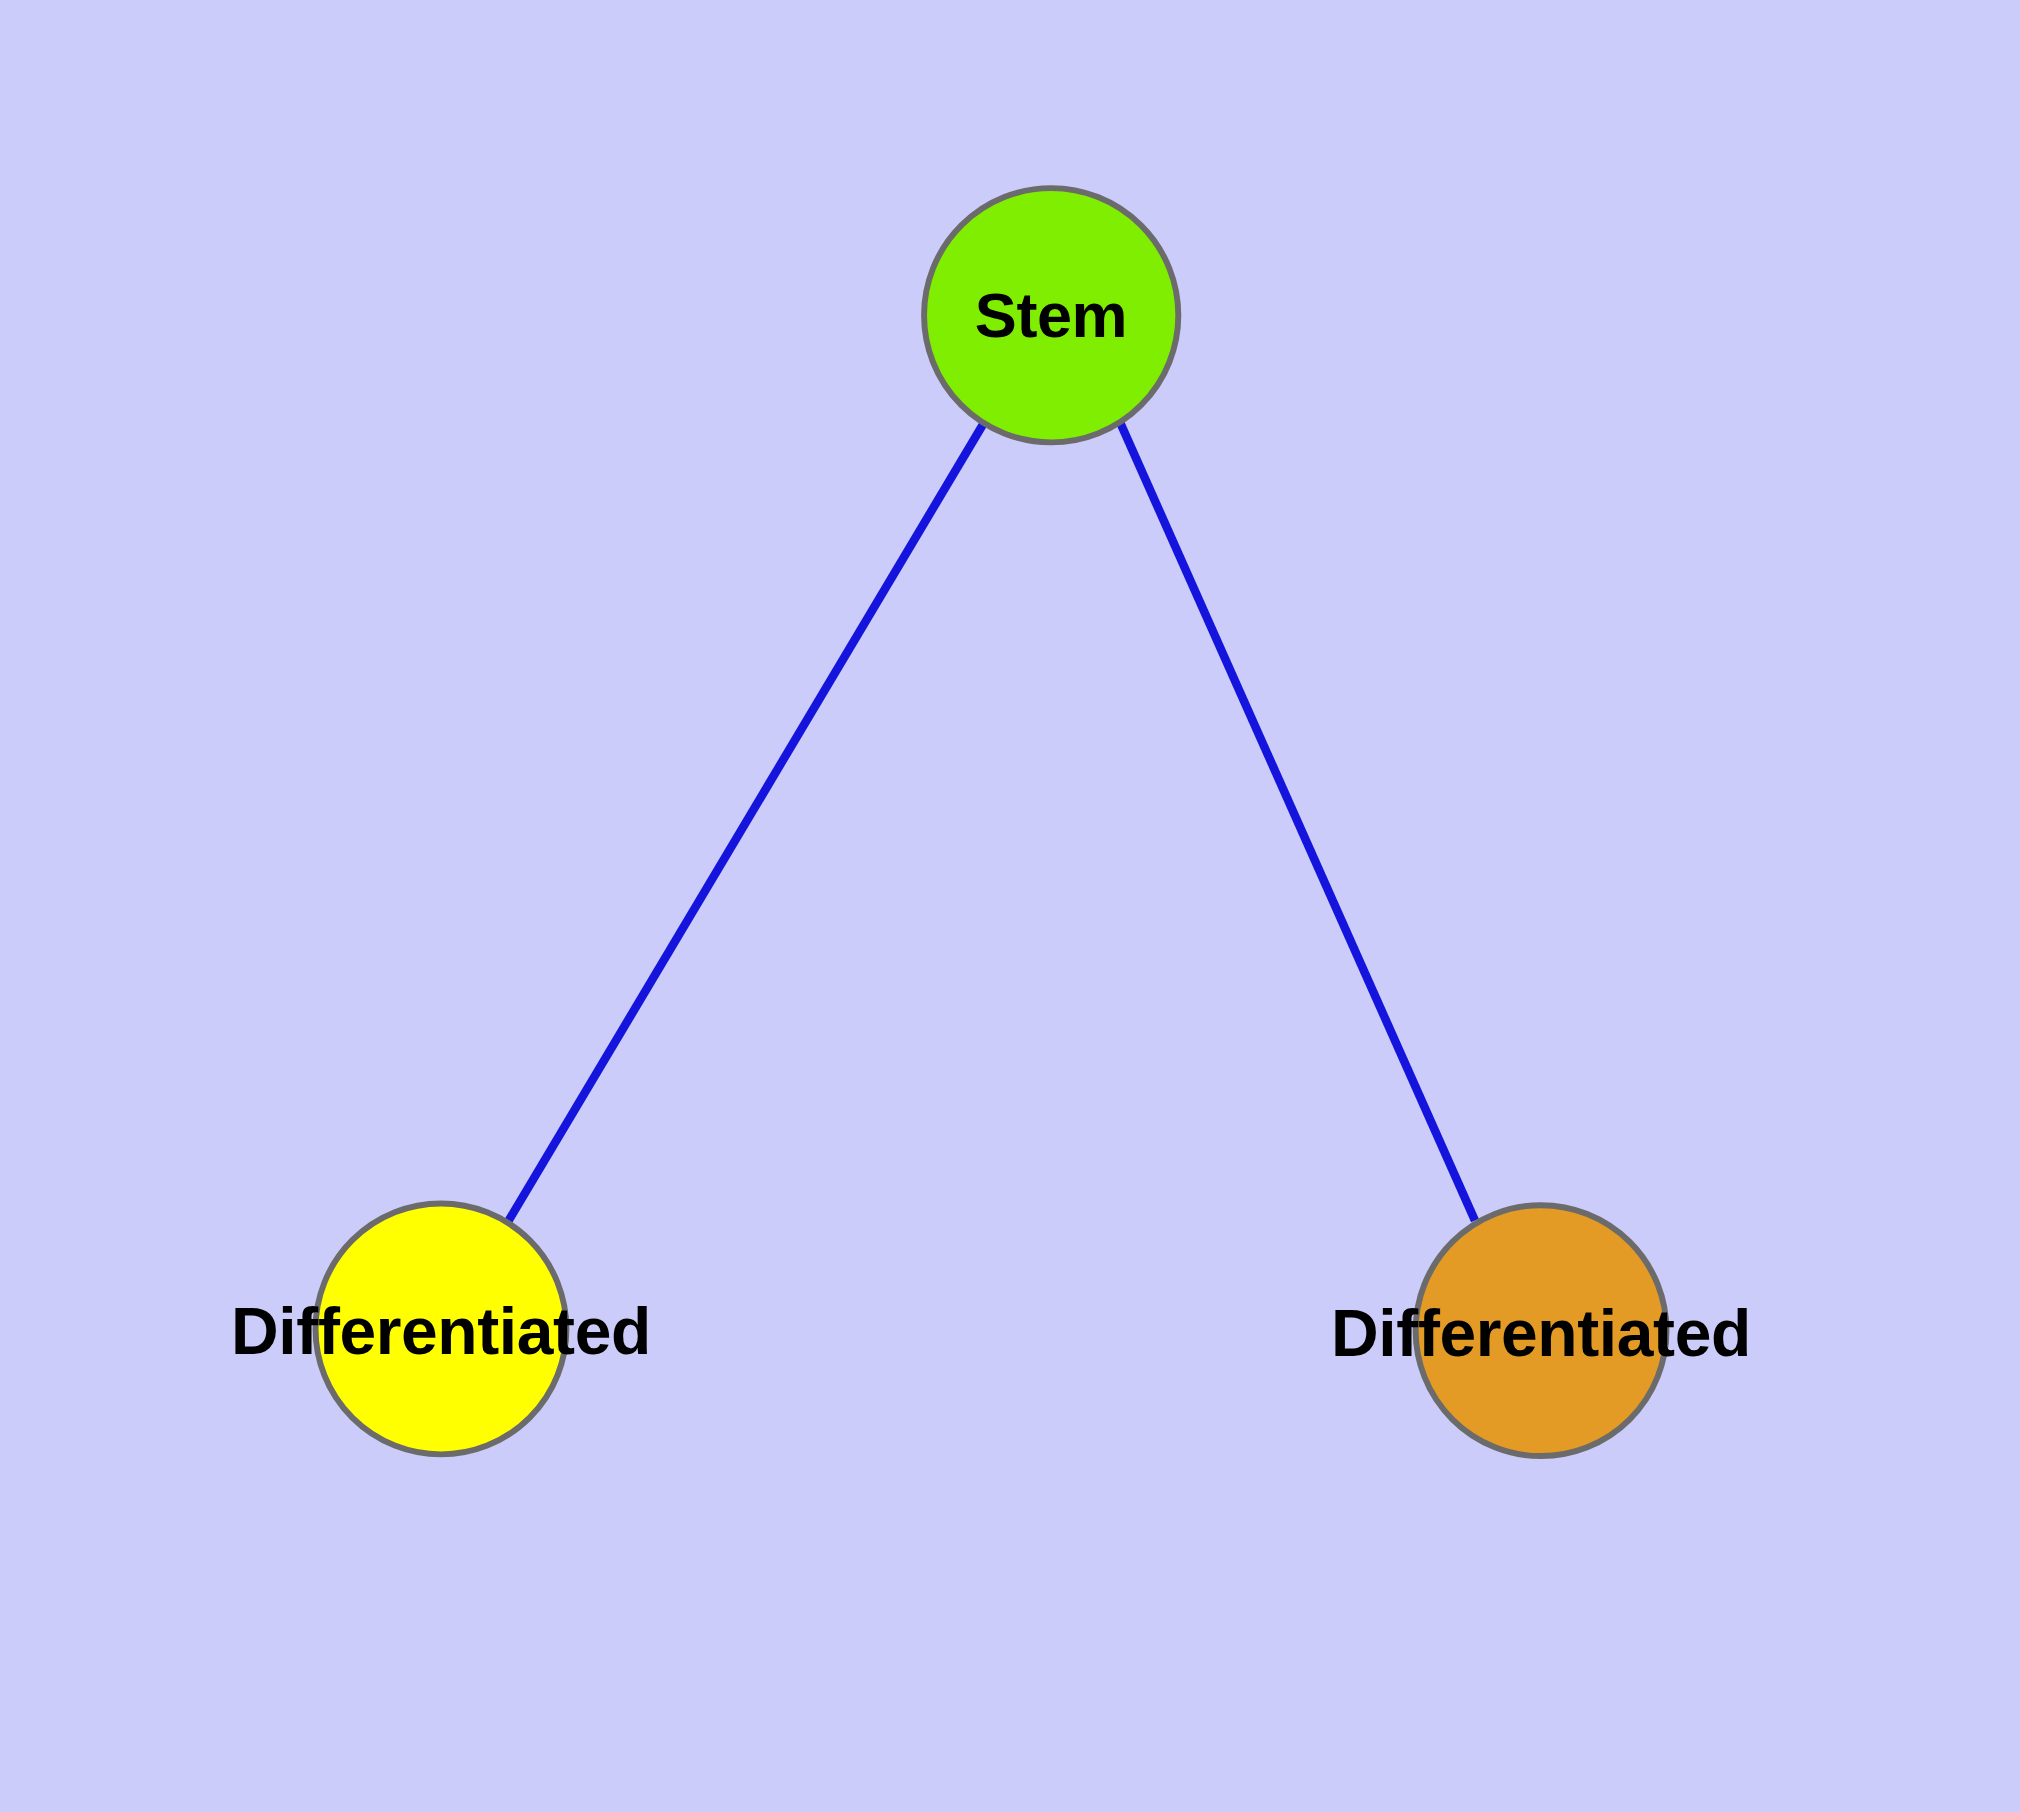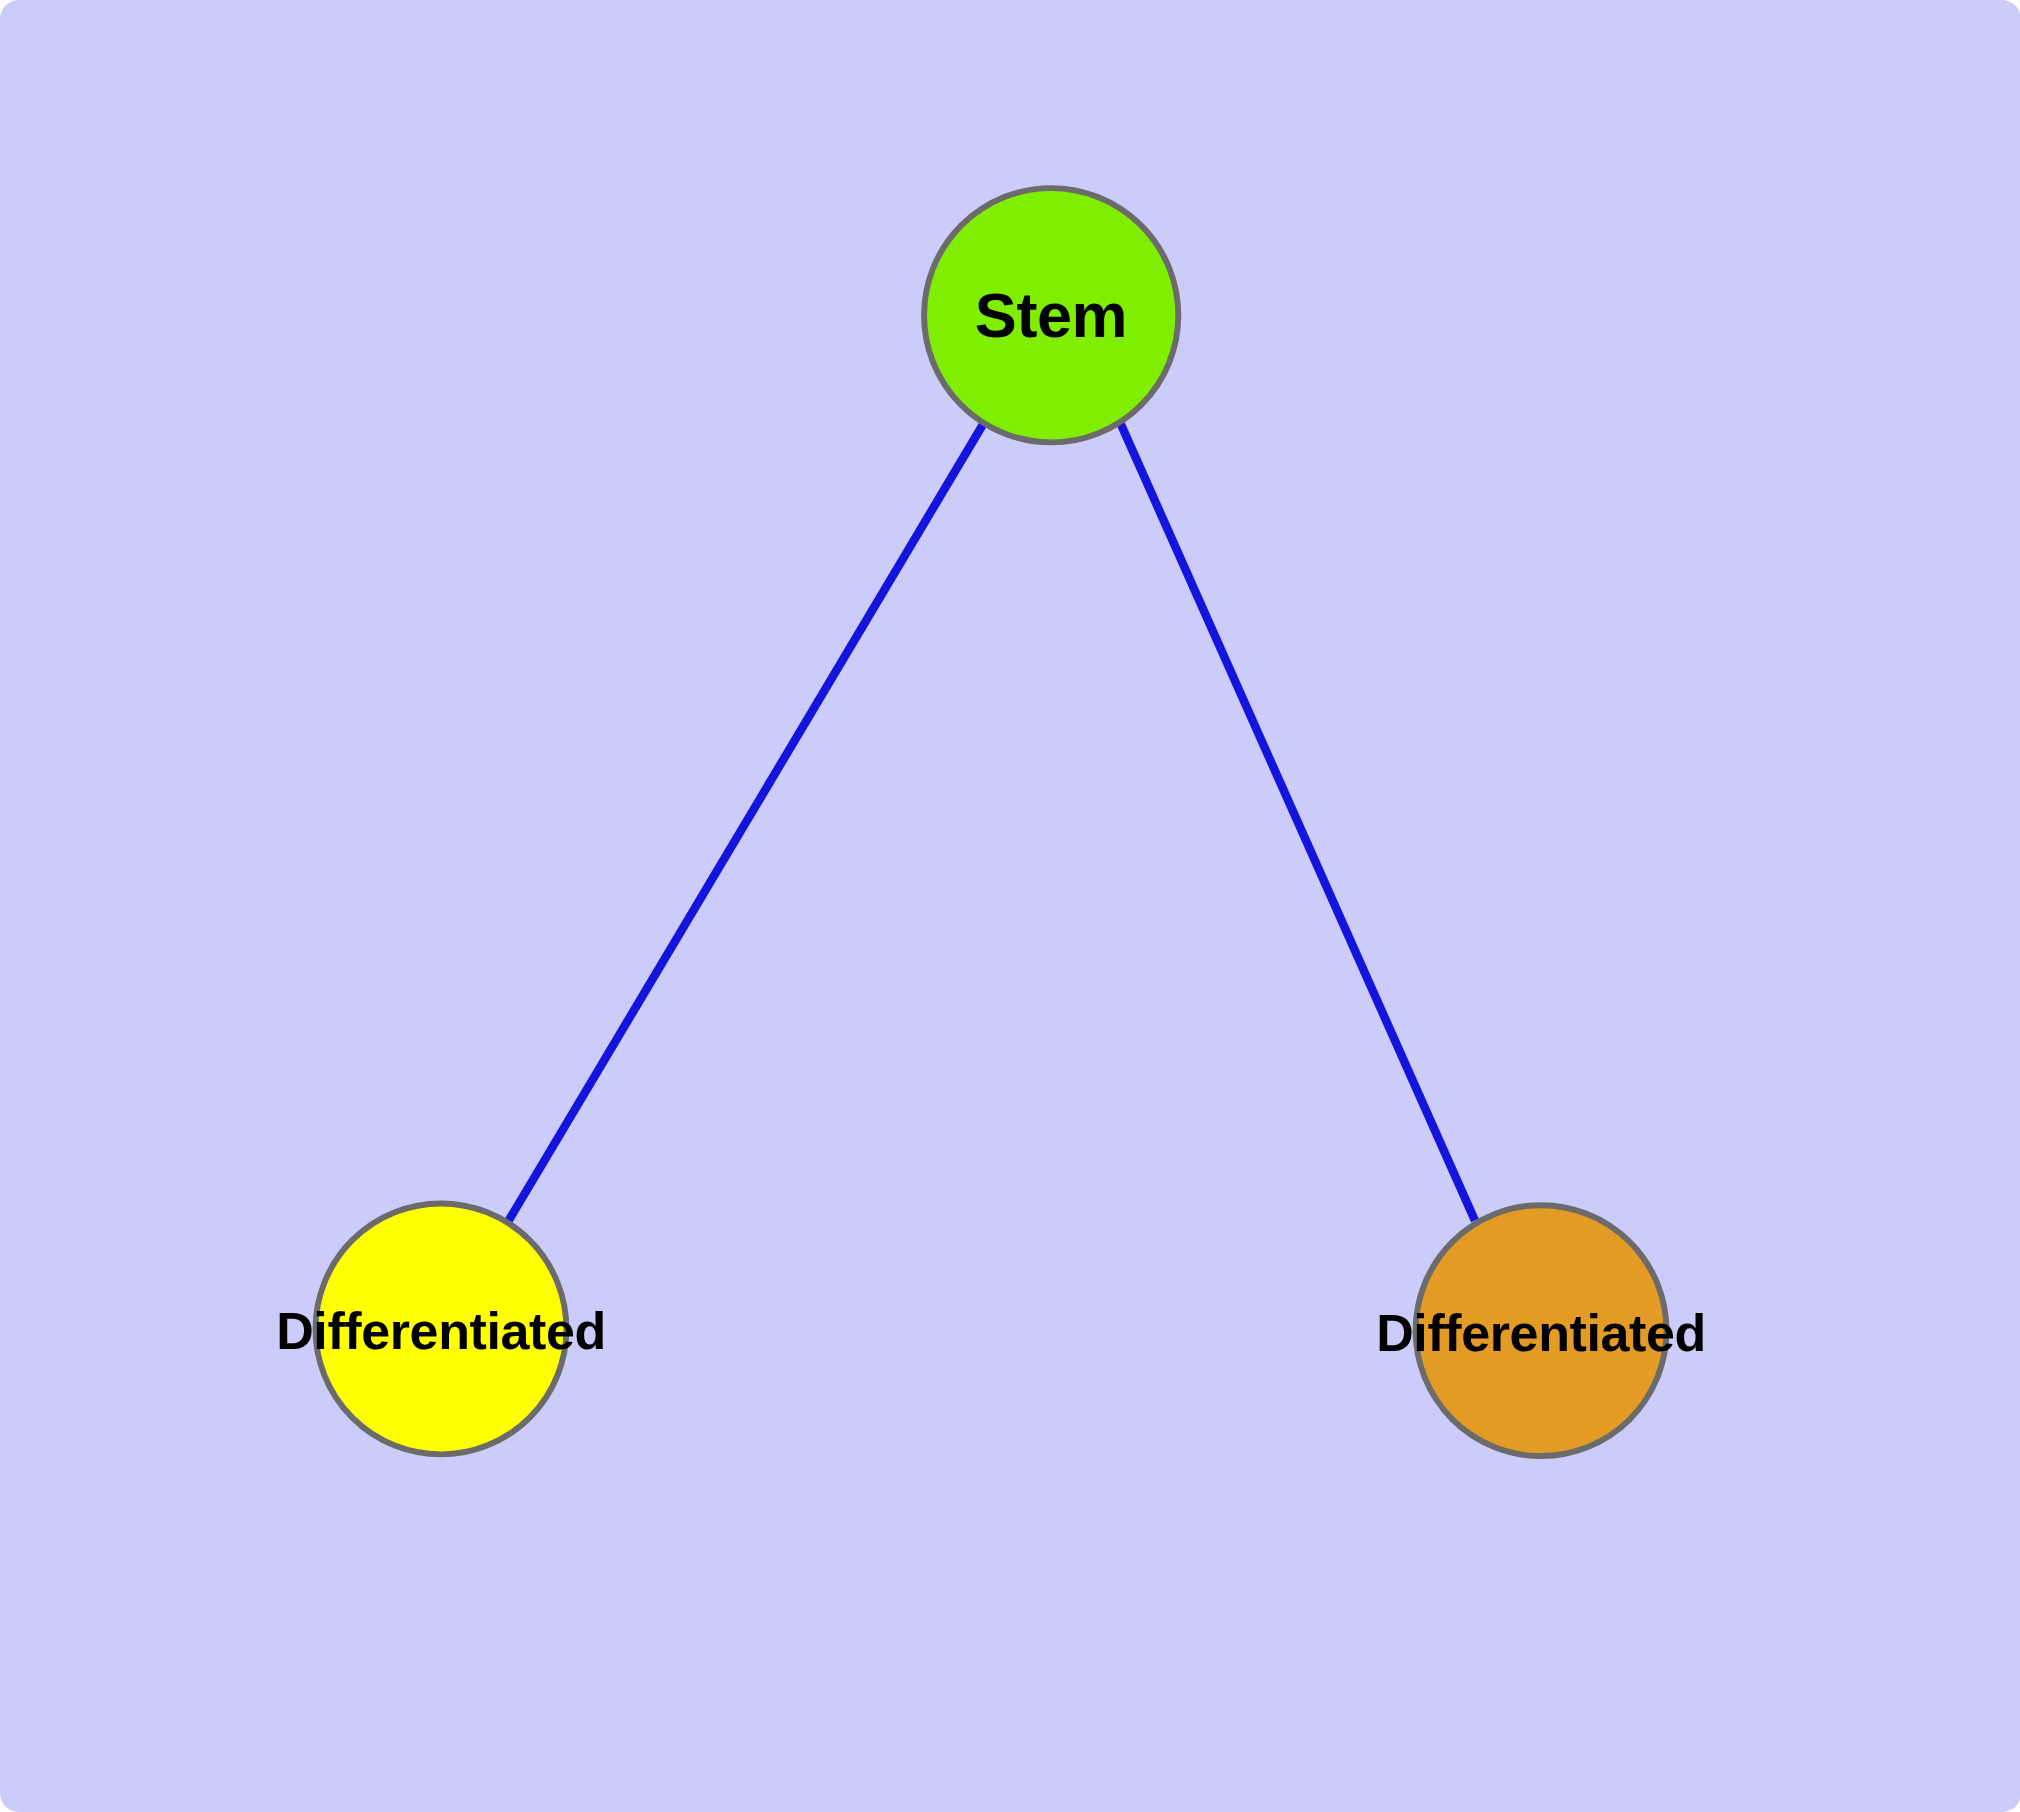--- a/index.html
+++ b/index.html
@@ -30,29 +30,29 @@
     line-height: 1.06;
     white-space: nowrap;
     pointer-events: none;
     transform: translate(-50%, -50%);
   }
   .node-label.stem {
     font-size: 63px;
     letter-spacing: -0.4px;
   }
   .node-label.child {
-    font-size: 52px;
+    font-size: 66px;
     letter-spacing: -0.4px;
   }
   .label-line { display: block; }
 </style>
 </head>
 <body>
 
-<div id="canvas" style="width: 2021px; height: 1812px; background: rgb(204, 204, 250); border-radius: 19px;">
+<div id="canvas" style="width: 2021px; height: 1812px; background: rgb(204, 204, 250);">
 
   <svg id="graph-svg" viewBox="0 0 2384 2138" style="width: 2021px; height: 1812px;">
     <g>
       <line class="edge" x1="1160" y1="500" x2="600" y2="1440" stroke="#1414dc" stroke-width="10" stroke-linecap="butt"></line>
       <line class="edge" x1="1322" y1="500" x2="1740" y2="1440" stroke="#1414dc" stroke-width="10" stroke-linecap="butt"></line>
     </g>
     <g>
       <circle cx="1240" cy="372" r="150" fill="#80ee00" stroke="#6b6b6b" stroke-width="7"></circle>
       <circle cx="520" cy="1568" r="148" fill="#ffff00" stroke="#6b6b6b" stroke-width="7"></circle>
       <circle cx="1818" cy="1570" r="148" fill="#e49b26" stroke="#6b6b6b" stroke-width="7"></circle>

